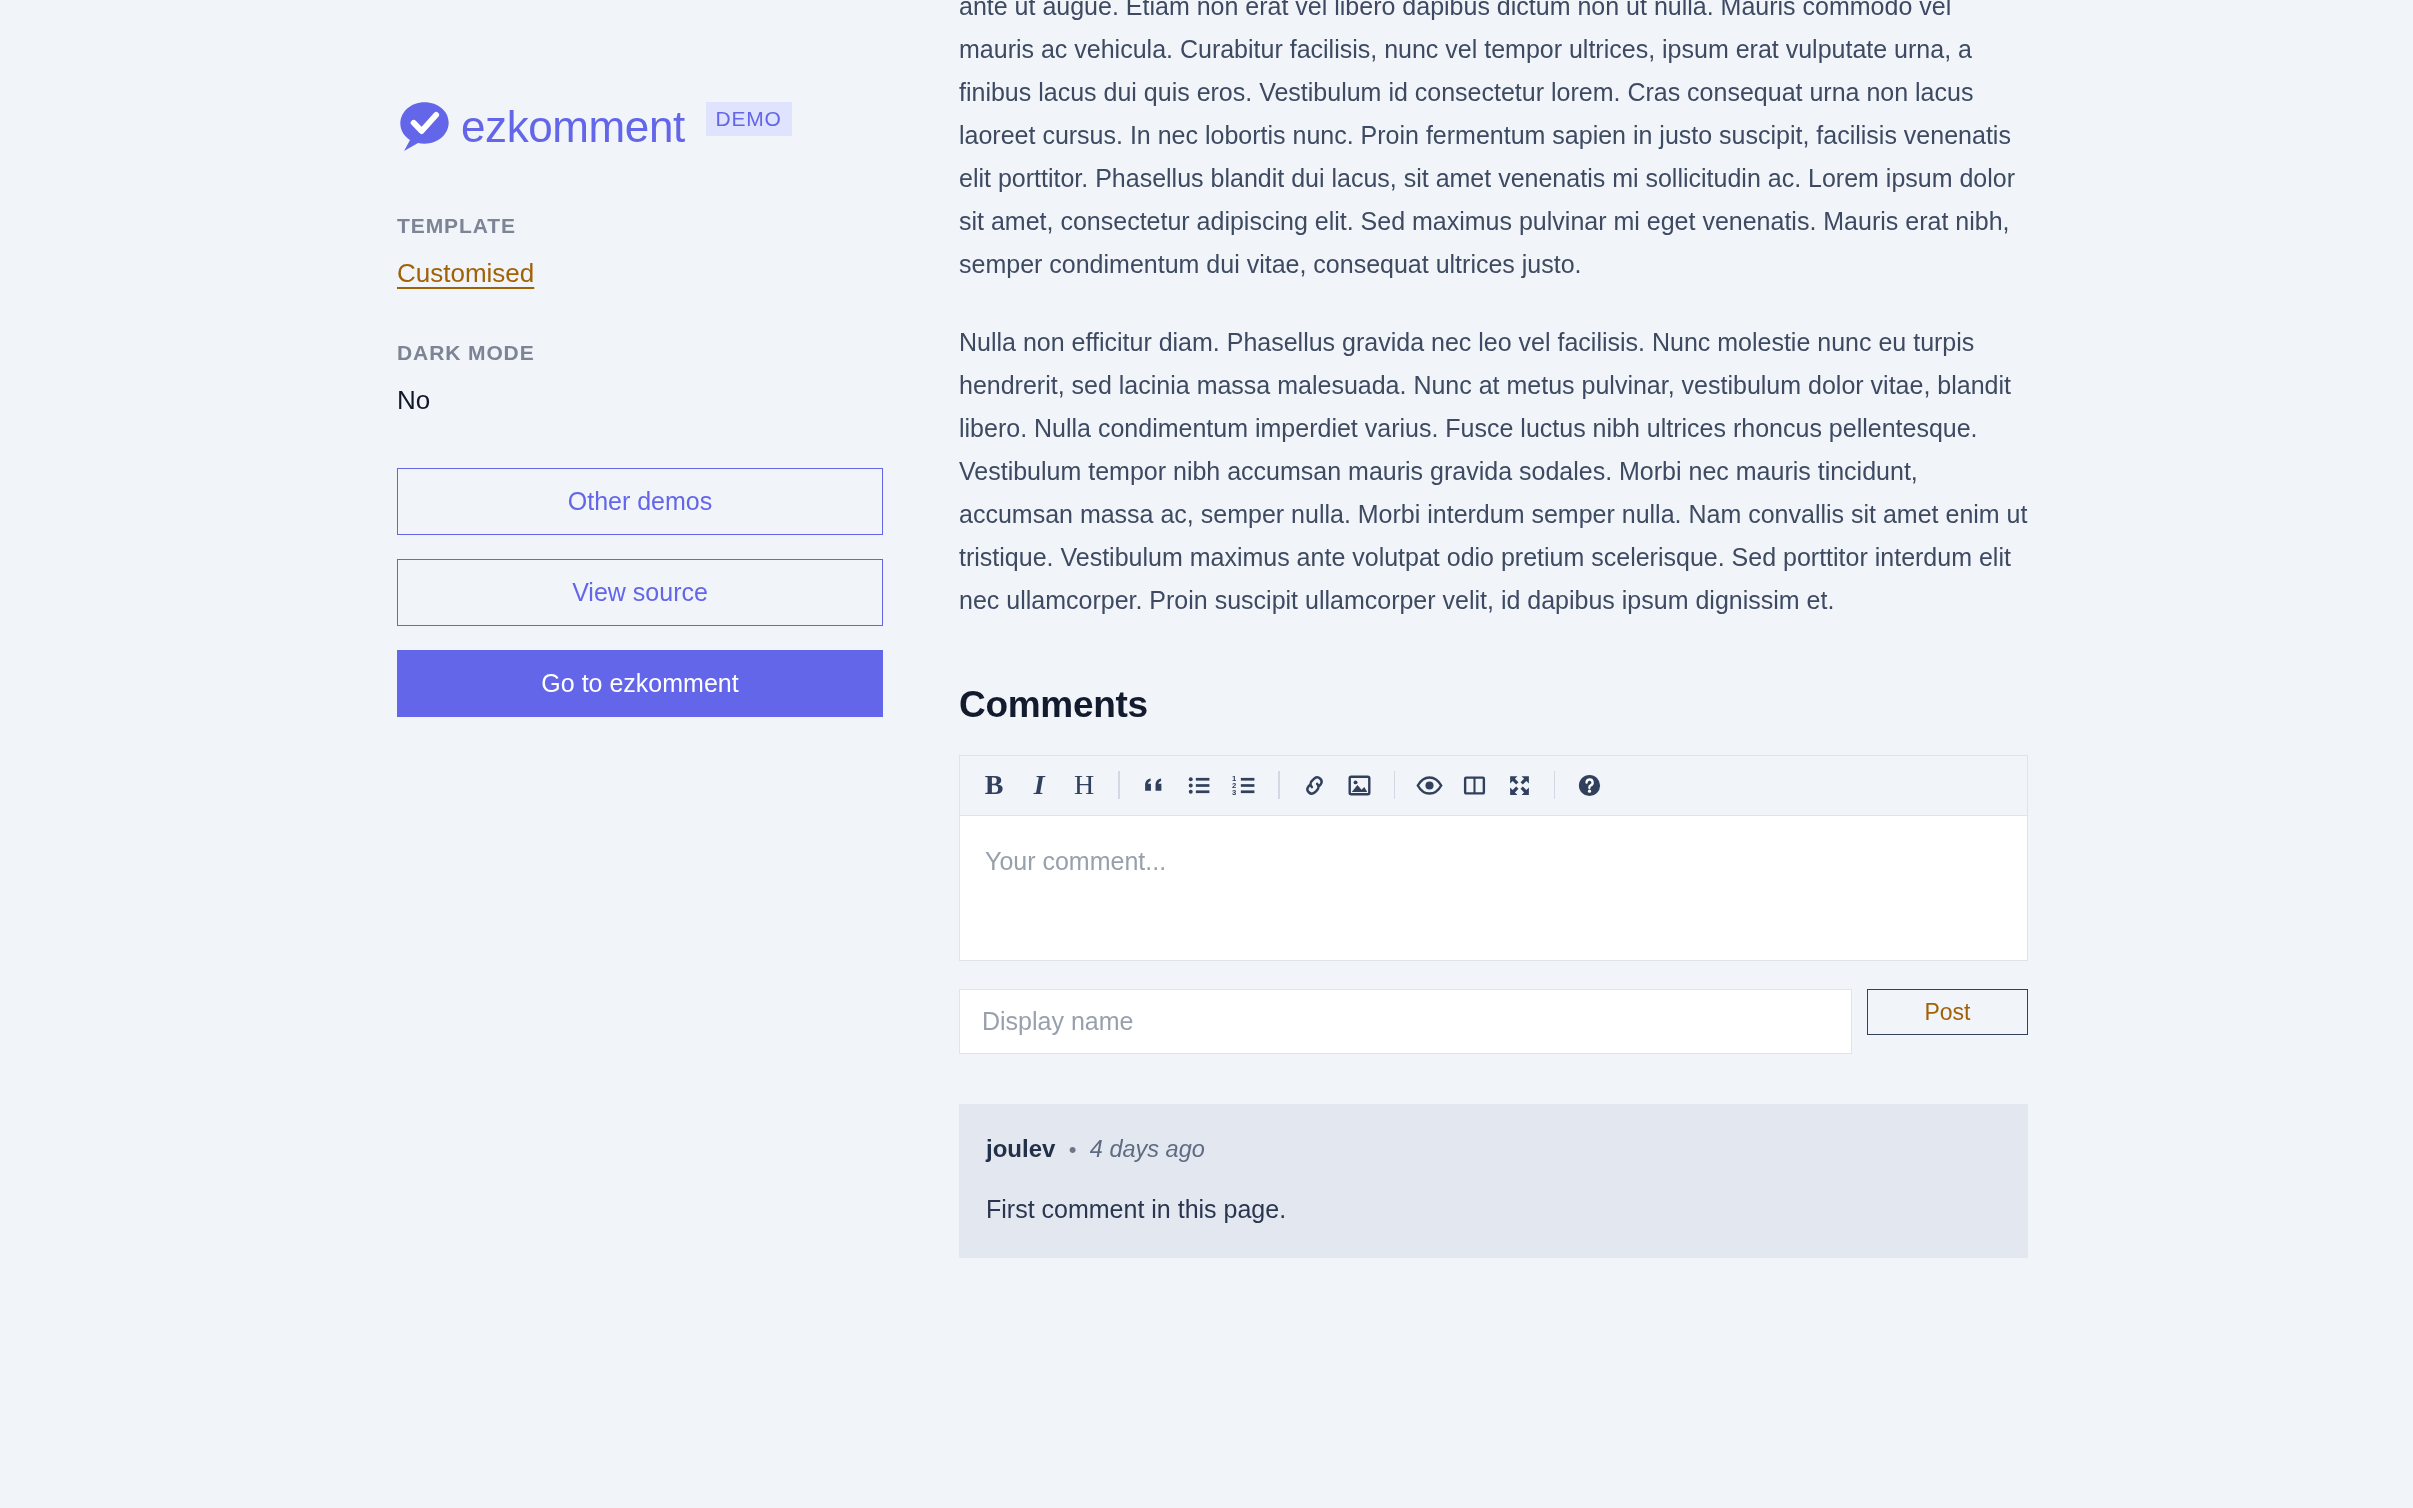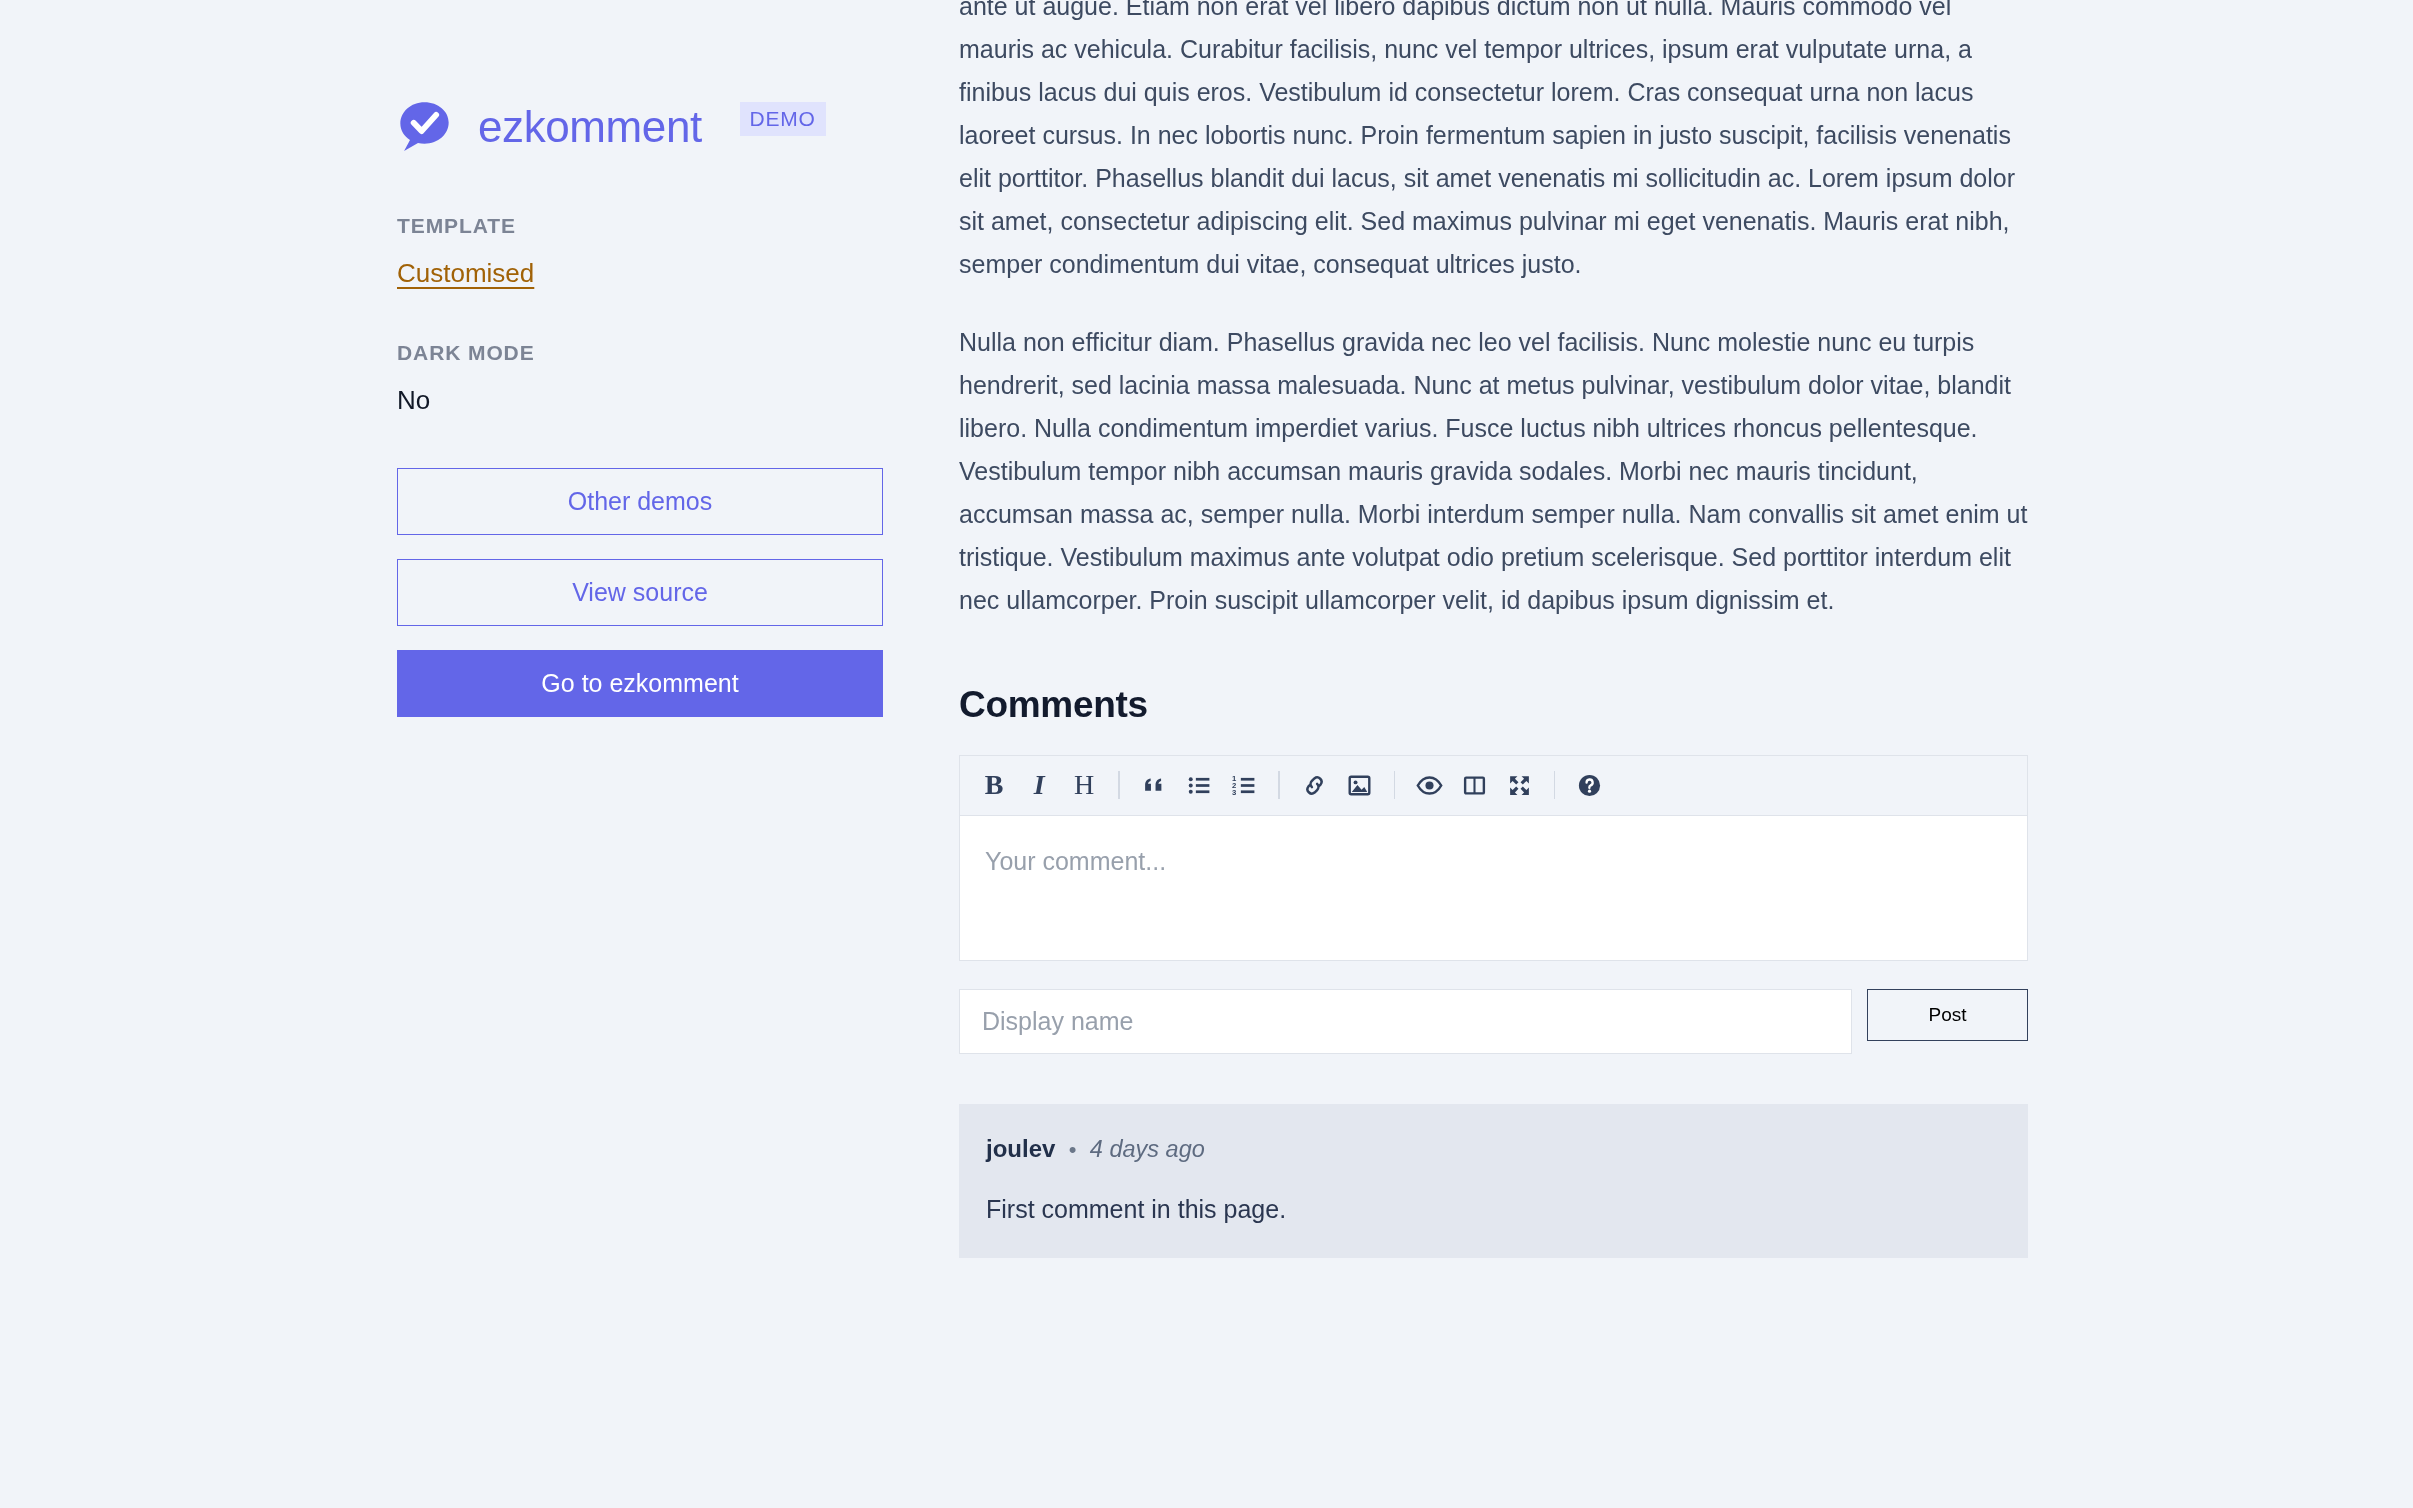--- a/index.html
+++ b/index.html
@@ -25,21 +25,21 @@
   .sidebar {
     position: absolute;
     left: 397px;
     top: 99px;
     width: 503px;
   }
 
   .brand {
     display: flex;
     align-items: center;
-    gap: 26px;
+    gap: 9px;
     margin-bottom: 60px;
   }
   .brand-logo {
     width: 55px;
     height: 55px;
     flex: 0 0 55px;
     display: block;
   }
   .brand-name {
     font-size: 44px;
@@ -199,25 +199,25 @@
     box-sizing: border-box;
     display: flex;
     align-items: center;
     padding: 0 22px;
     font-size: 25px;
     color: #98a0ac;
     font-family: "Liberation Sans", sans-serif;
   }
   .post-btn {
     flex: 0 0 161px;
-    height: 52px;
+    height: 46px;
     border: 1.7px solid #33415c;
     background: transparent;
-    color: #000000;
-    font-size: 19px;
+    color: #a16207;
+    font-size: 23px;
     cursor: pointer;
     font-family: "Liberation Sans", sans-serif;
   }
 
   
   .comment-card {
     background: #e3e7ef;
     padding: 31px 27px 34px 27px;
   }
   .comment-meta {

